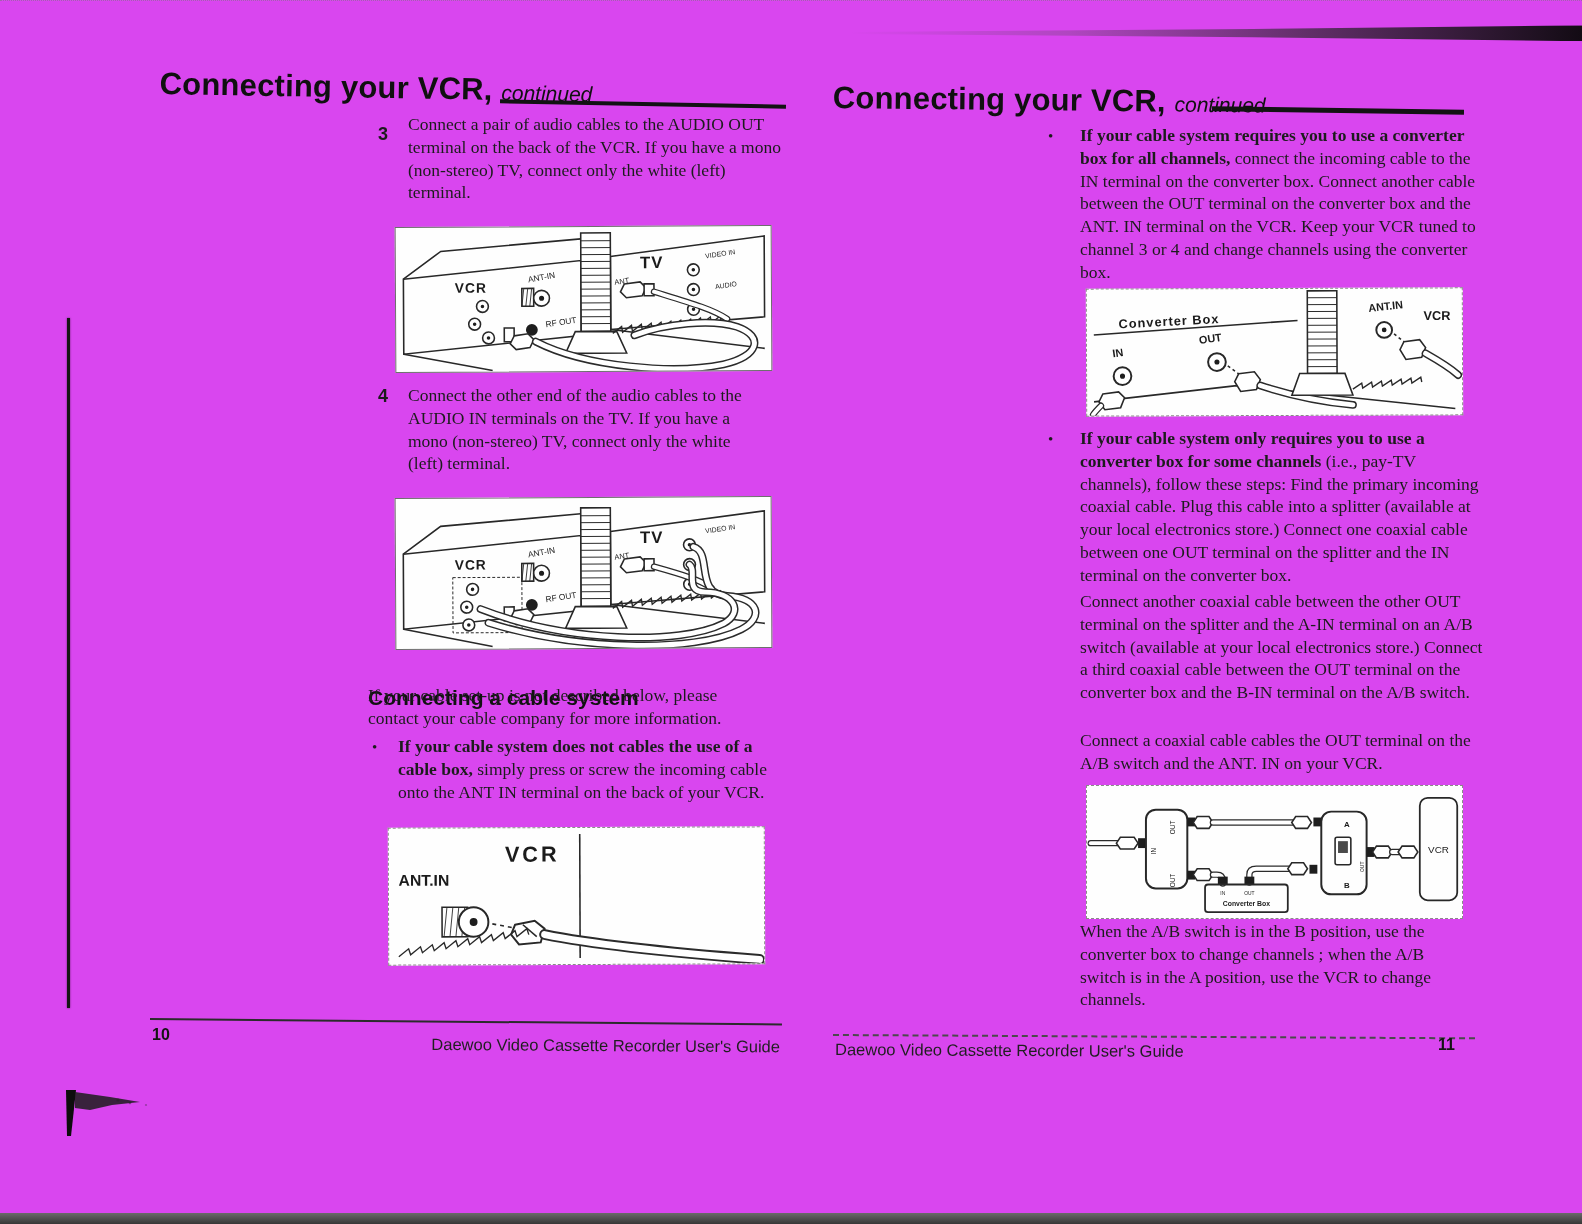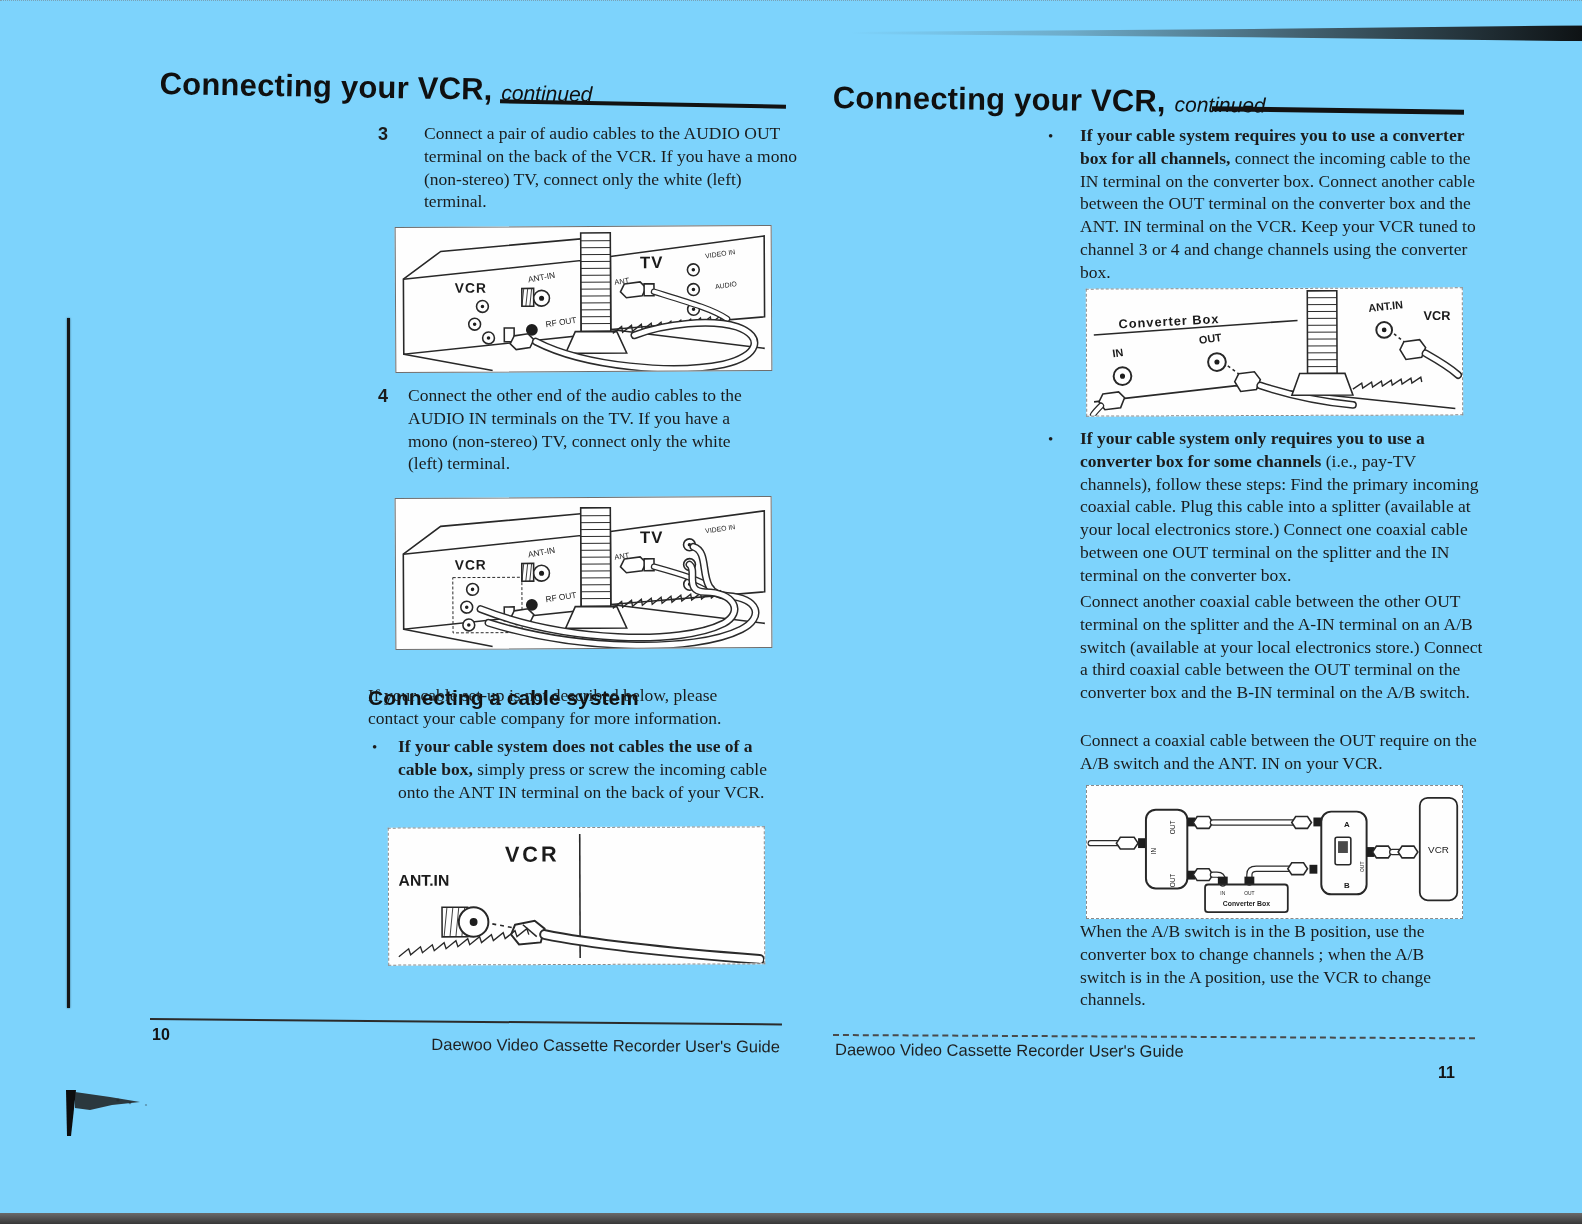--- a/index.html
+++ b/index.html
@@ -1,17 +1,17 @@
 <!DOCTYPE html>
 <html><head>
 <meta charset="utf-8">
 <style>
   * { margin:0; padding:0; box-sizing:border-box; }
   html,body { background:#e9e9e7; }
-  .canvas { position:relative; width:1582px; height:1224px; background:#7dd3fc;
+  .canvas { position:relative; width:1582px; height:1224px; background:#d946ef;
             overflow:hidden; font-family:"Liberation Serif", serif; color:#1b1b1b; }
   .abs { position:absolute; }
 
   .headline { font-family:"Liberation Sans", sans-serif; font-weight:bold; font-size:31px;
               letter-spacing:.2px; color:#101010; white-space:nowrap; }
   .headline em { font-weight:normal; font-style:italic; font-size:21px; letter-spacing:0; }
   .title-rule { background:#121212; height:4px; }
 
   .body-text { font-size:17.5px; line-height:1.3; color:#1c1c1c; }
   .body-text b { font-weight:bold; }
@@ -64,21 +64,21 @@
   <div class="abs bottombar" style="left:0;top:1213px;width:1582px;height:11px;"></div>
 
   <section>
     <h1 class="abs headline" style="left:160px;top:66px;transform:rotate(1deg);transform-origin:left top;">
       <span>Connecting your VCR,</span>
       <em>continued</em>
     </h1>
     <div class="abs title-rule" style="left:500px;top:102px;width:286px;transform:rotate(1.1deg);"></div>
 
     <div class="abs step-num" style="left:378px;top:124px;">3</div>
-    <p class="abs body-text" style="left:408px;top:122px;width:378px;margin-left:16px;">Connect a pair of audio cables to the AUDIO OUT terminal on the back of the VCR. If you have a mono (non-stereo) TV, connect only the white (left) terminal.</p>
+    <p class="abs body-text" style="left:408px;top:113px;width:378px;">Connect a pair of audio cables to the AUDIO OUT terminal on the back of the VCR. If you have a mono (non-stereo) TV, connect only the white (left) terminal.</p>
 
     <figure class="abs fig frame-solid" style="left:395px;top:226px;width:377px;height:146px;transform:rotate(-.3deg);">
       <svg viewBox="0 0 377 146">
         <g>
           <polygon class="ln" points="6,52 186,34 186,110 6,128"></polygon>
           <path class="ln" d="M6,52 L44,24 L186,12"></path>
           <path class="ln" d="M6,128 L96,145"></path>
         </g>
         <g>
           <polygon class="ln" points="216,30 372,10 372,92 216,104"></polygon>
@@ -293,21 +293,21 @@
           <path class="cable-o" d="M342,66 C356,74 366,80 375,88"></path>
           <path class="cable-i" d="M342,66 C356,74 366,80 375,88"></path>
         </g>
       </svg>
     </figure>
 
     <span class="abs bullet-marker" style="left:1048px;top:430px;">•</span>
     <p class="abs body-text" style="left:1080px;top:427px;width:400px;"><b>If your cable system only requires you to use a converter box for some channels</b><span> (i.e., pay-TV channels), follow these steps: Find the primary incoming coaxial cable. Plug this cable into a splitter (available at your local electronics store.) Connect one coaxial cable between one OUT terminal on the splitter and the IN terminal on the converter box.</span></p>
 
     <p class="abs body-text" style="left:1080px;top:590px;width:404px;">Connect another coaxial cable between the other OUT terminal on the splitter and the A-IN terminal on an A/B switch (available at your local electronics store.) Connect a third coaxial cable between the OUT terminal on the converter box and the B-IN terminal on the A/B switch.</p>
-    <p class="abs body-text" style="left:1080px;top:729px;width:404px;">Connect a coaxial cable between the OUT require on the A/B switch and the ANT. IN on your VCR.</p>
+    <p class="abs body-text" style="left:1080px;top:729px;width:404px;">Connect a coaxial cable cables the OUT terminal on the A/B switch and the ANT. IN on your VCR.</p>
 
     <figure class="abs fig frame-dash" style="left:1086px;top:785px;width:377px;height:134px;">
       <svg viewBox="0 0 377 134">
         <g>
           <path class="cable-o thin" d="M2,58 L30,58"></path>
             <path class="cable-i thin" d="M2,58 L30,58"></path>
           <polygon class="wh" points="32,52 46,52 50,58 46,64 32,64 28,58"></polygon>
           <rect class="dk" x="50" y="53" width="8" height="10"></rect>
         </g>
         <g>
@@ -363,16 +363,16 @@
           <text x="163" y="111" font-size="5" text-anchor="middle">OUT</text>
           <text x="160" y="122" font-size="7" text-anchor="middle" class="svgb">Converter Box</text>
         </g>
       </svg>
     </figure>
 
     <p class="abs body-text" style="left:1080px;top:920px;width:390px;">When the A/B switch is in the B position, use the converter box to change channels ; when the A/B switch is in the A position, use the VCR to change channels.</p>
 
     <div class="abs" style="left:833px;top:1034px;width:642px;height:0;border-top:2px dashed #4a4a4a;transform:rotate(.3deg);transform-origin:left;"></div>
     <div class="abs footer-sans" style="left:835px;top:1041px;transform:rotate(.3deg);">Daewoo Video Cassette Recorder User's Guide</div>
-    <div class="abs pagenum" style="left:1438px;top:1064px;">11</div>
+    <div class="abs pagenum" style="left:1438px;top:1036px;">11</div>
   </section>
 
 </div>
 
 </body></html>

